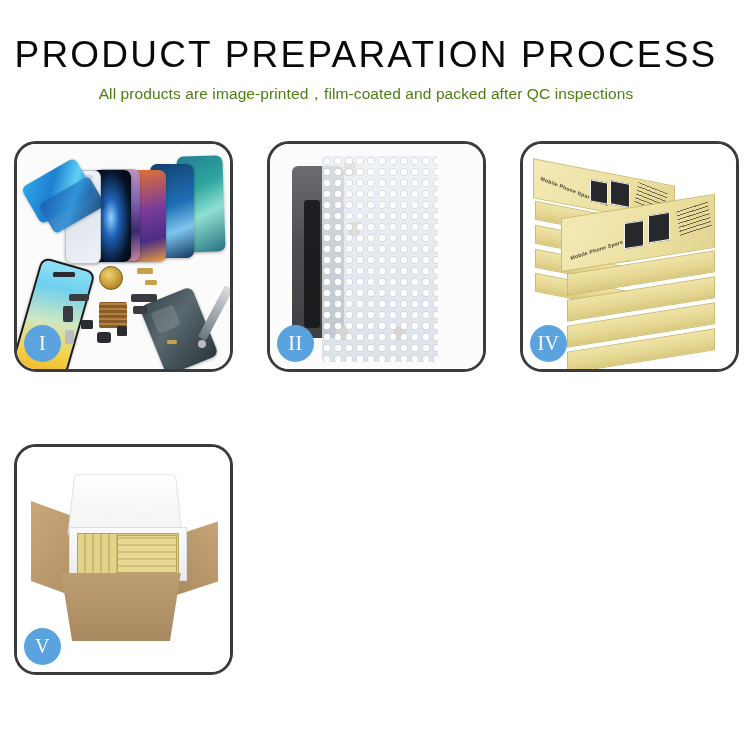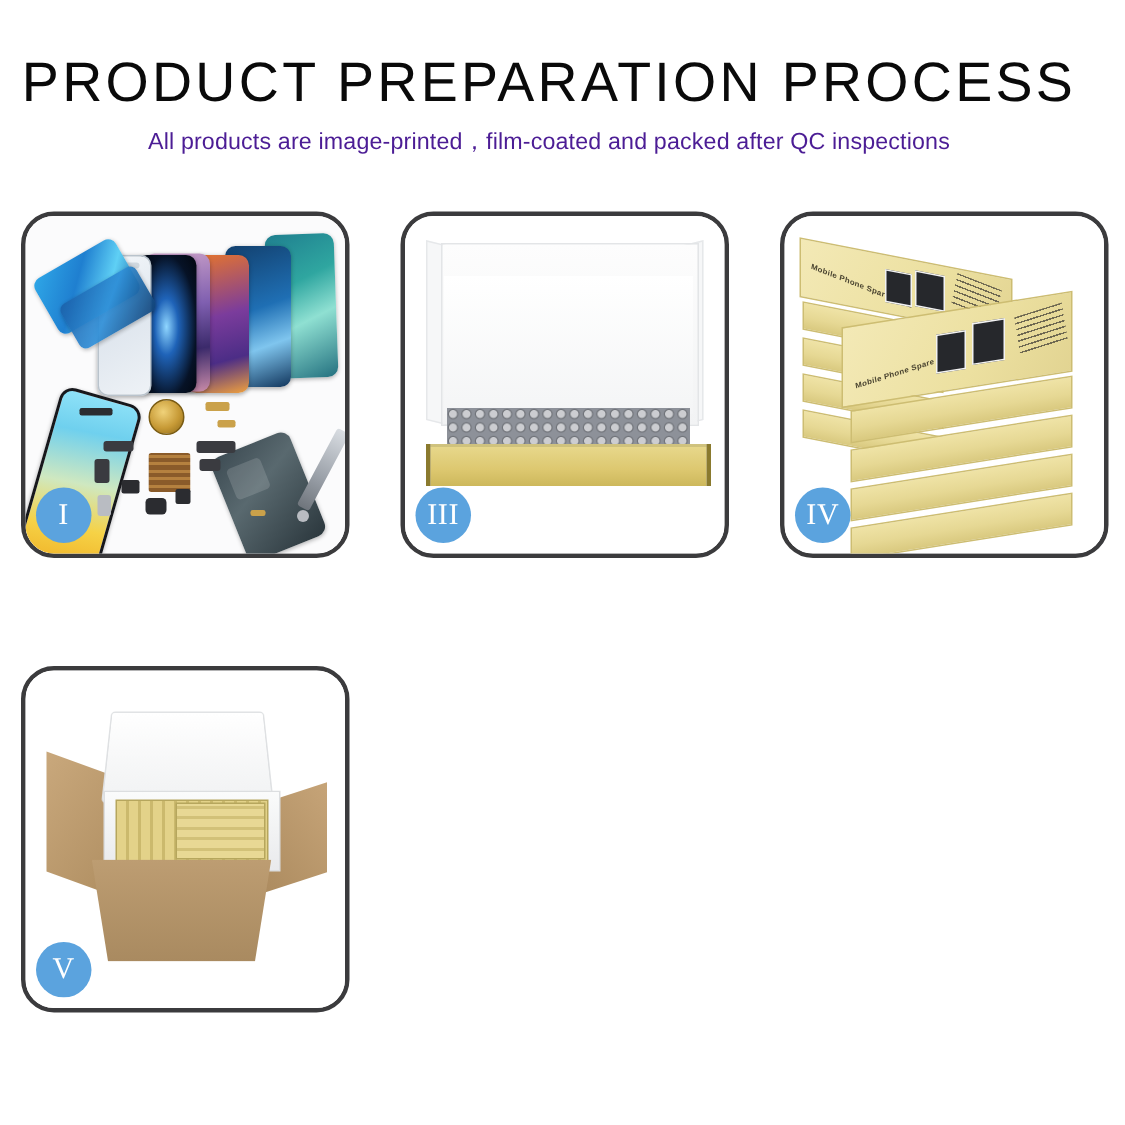--- a/index.html
+++ b/index.html
@@ -28,21 +28,21 @@
     letter-spacing: 2.2px;
     color: #0a0a0a;
     line-height: 1.05;
     margin: 0;
     white-space: nowrap;
   }
   #page-subtitle {
     font-family: "Liberation Sans", sans-serif;
     font-size: 15.5px;
     font-weight: 400;
-    color: #4c1d95;
+    color: #4d7c0f;
     letter-spacing: 0.1px;
     margin: 9px 0 0 0;
     white-space: nowrap;
   }
 
   
   #process-grid {
     position: absolute;
     top: 141px;
     left: 14px;
@@ -369,33 +369,34 @@
       <div class="part" style="left:80px;top:188px;width:14px;height:11px;border-radius:3px;"></div>
       <div class="part silver" style="left:48px;top:186px;width:9px;height:14px;border-radius:2px;"></div>
       <div class="part" style="left:100px;top:182px;width:10px;height:10px;"></div>
       <div class="part gold" style="left:150px;top:196px;width:10px;height:4px;"></div>
       <div class="part silver" style="right:24px;top:196px;width:8px;height:8px;border-radius:50%;"></div>
 
       <div class="badge">I</div>
     </div>
   </div>
 
-
   <div class="panel">
     <div class="panel-stage">
-      <div class="p3-bg"></div>
-      <div class="box3-lid-left"></div>
-      <div class="box3-lid-right"></div>
-      <div class="box3-lid"></div>
-      <div class="box3-foam"></div>
-      <div class="box3-bubble"></div>
-      <div class="box3-front"></div>
-      <div class="badge">III</div>
+      <div class="p2-bg"></div>
+      <div class="inner-dark"></div>
+      <div class="inner-flex"></div>
+      <div class="tape-tab" style="left:74px;top:18px;"></div>
+      <div class="tape-tab" style="left:78px;top:78px;"></div>
+      <div class="tape-tab" style="left:66px;top:182px;"></div>
+      <div class="tape-tab" style="left:124px;top:182px;"></div>
+      <div class="bubble-pack"></div>
+      <div class="badge">II</div>
     </div>
   </div>
+
 
   <div class="panel">
     <div class="panel-stage">
       <div class="p4-bg"></div>
       <div class="stack">
 
         <div class="sbox" style="left:12px;top:66px;width:92px;height:17px;transform:skewY(11deg);"></div>
         <div class="sbox" style="left:12px;top:90px;width:92px;height:17px;transform:skewY(11deg);"></div>
         <div class="sbox" style="left:12px;top:114px;width:92px;height:17px;transform:skewY(11deg);"></div>
         <div class="sbox" style="left:12px;top:138px;width:92px;height:17px;transform:skewY(11deg);"></div>

